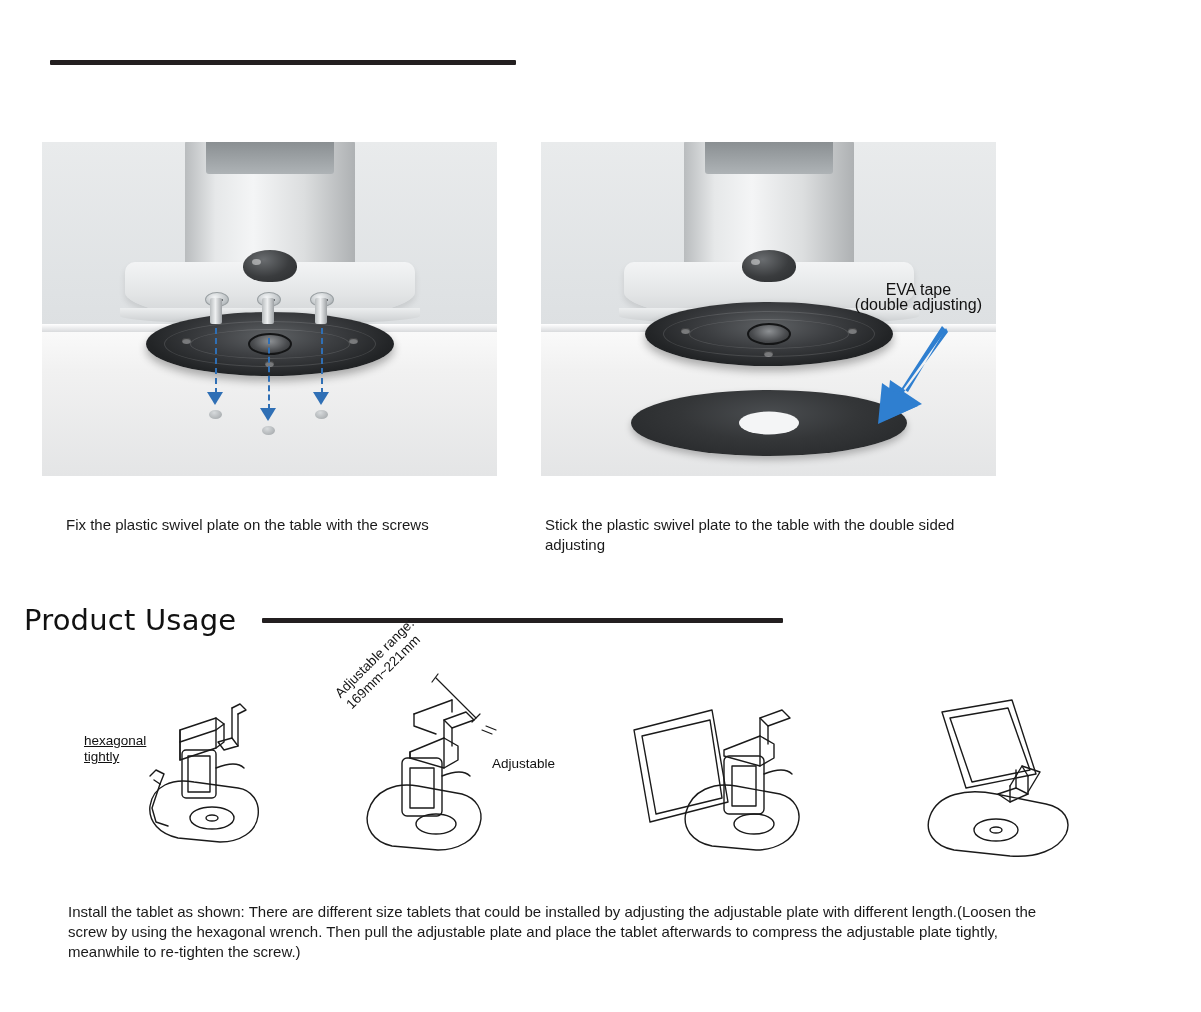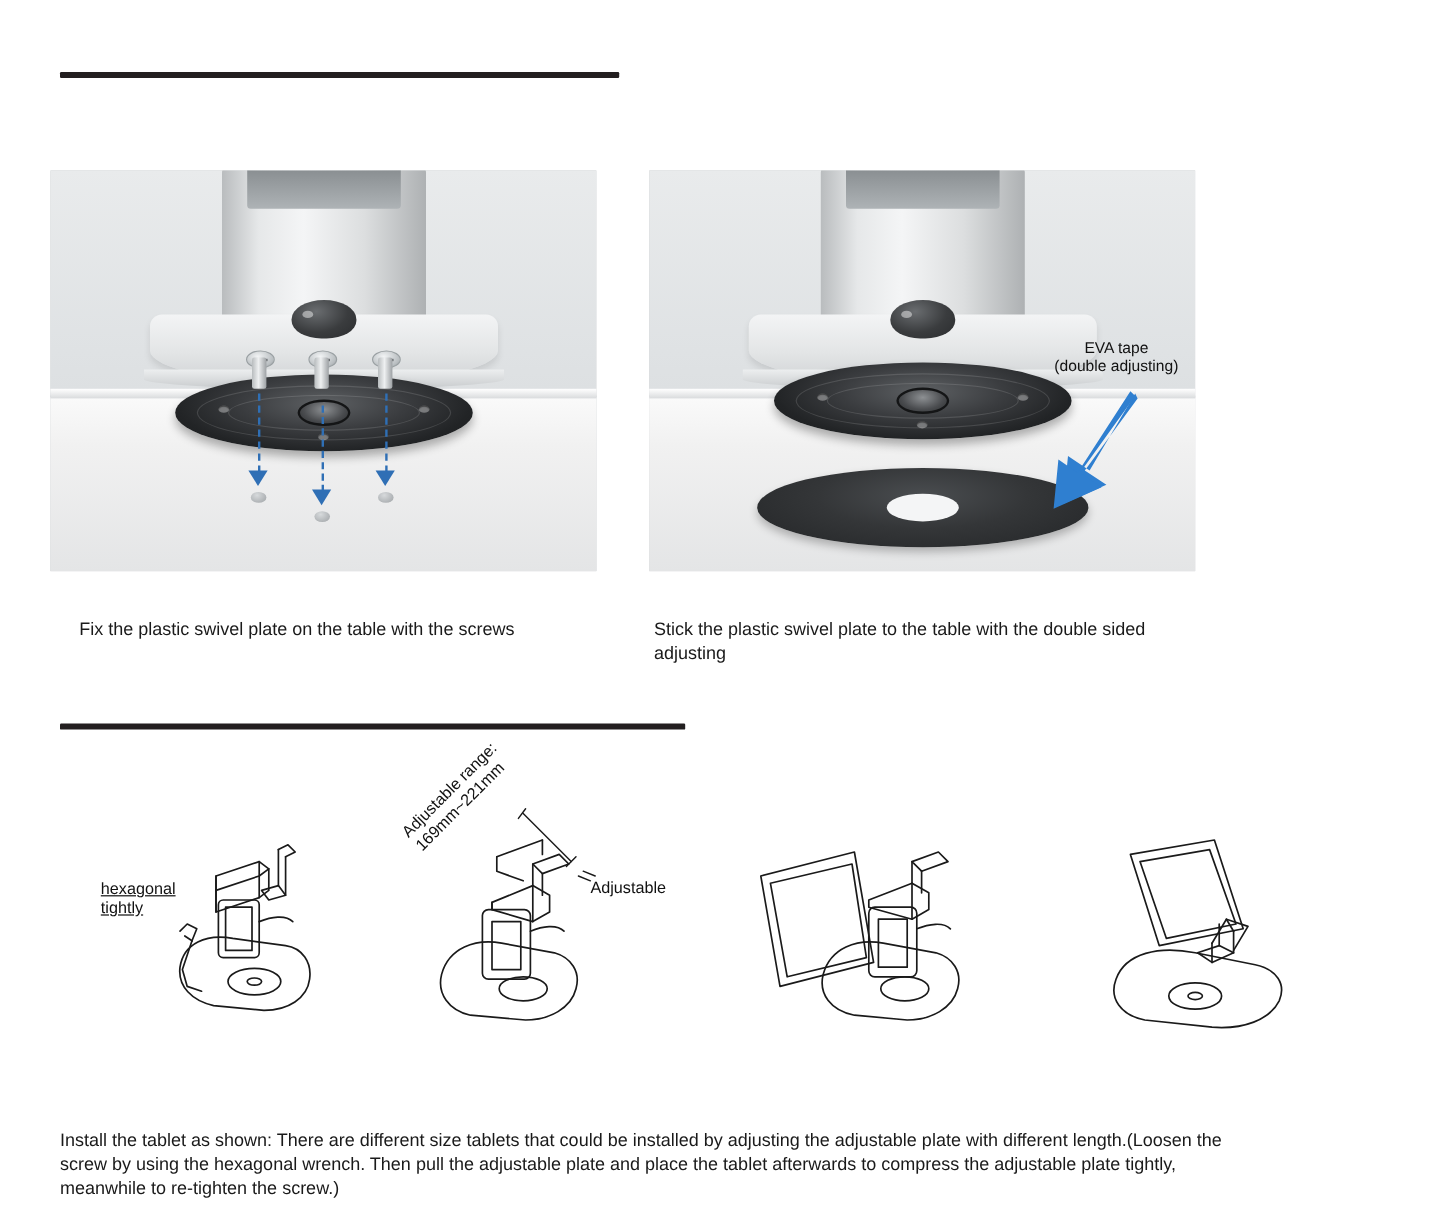--- a/index.html
+++ b/index.html
@@ -191,21 +191,21 @@
     box-shadow: 0 4px 7px rgba(0,0,0,0.25);
   }
   .eva-disc .center-hole {
     position: absolute; left: 50%; top: 50%; transform: translate(-50%,-50%);
     width: 60px; height: 23px; border-radius: 50%;
     background: #f4f5f6;
   }
   .eva-label {
     position: absolute;
     right: 14px; top: 140px;
-    font-size: 13px;
+    font-size: 16px;
     line-height: 15px;
     color: #111;
     text-align: center;
     white-space: nowrap;
   }
   .eva-arrow { position: absolute; right: 28px; top: 178px; }
 
   
   .caption {
     position: absolute;
@@ -223,35 +223,34 @@
   #sketch-3 { left: 620px; top: 690px; }
   #sketch-4 { left: 900px; top: 690px; }
 
   .sk-label {
     position: absolute;
     font-size: 13.5px;
     line-height: 16px;
     color: #111;
   }
   #label-wrench { left: 84px; top: 733px; width: 96px; text-align: left; text-decoration: underline; }
-  #label-adjustable { left: 492px; top: 732px; }
+  #label-adjustable { left: 492px; top: 756px; }
   #label-range {
     left: 332px; top: 690px;
     transform: rotate(-45deg);
     transform-origin: left top;
     white-space: nowrap;
   }
 
   #usage-text {
     position: absolute;
-    left: 50px; top: 902px; width: 1000px;
+    left: 68px; top: 902px; width: 1000px;
     font-size: 15px;
     line-height: 20px;
     color: #1a1a1a;
-    margin-top: 39px;
   }
 </style>
 </head>
 <body>
 
 <div class="section-head" id="head-mounting">
   <div class="rule"></div>
 </div>
 
 <div class="photo" id="photo-screws">
@@ -328,20 +327,21 @@
   <svg class="eva-arrow" width="100" height="110" viewBox="0 0 100 110">
     <path d="M78 8 L40 72 L22 60 L18 100 L54 84 L36 72 L80 12 Z" fill="#2f7fd0"></path>
     <path d="M74 6 L30 74 L14 63 L10 104 L50 86 L32 74 L78 10 Z" fill="#2f7fd0"></path>
   </svg>
 </div>
 
 <div class="caption" id="caption-screws">Fix the plastic swivel plate on the table with the screws</div>
 <div class="caption" id="caption-adhesive">Stick the plastic swivel plate to the table with the double sided adjusting</div>
 
 <div class="section-head" id="head-usage">
+  <div class="title">Product Usage</div>
   <div class="rule"></div>
 </div>
 
 <svg class="sketch" id="sketch-1" width="160" height="170" viewBox="0 0 160 170">
   <g fill="none" stroke="#1a1a1a" stroke-width="1.4" stroke-linejoin="round" stroke-linecap="round">
     <path d="M58 148 C40 144 28 132 30 116 C33 96 52 88 74 92 L118 98 C132 100 140 112 138 126 C136 142 120 152 100 152 Z"></path>
     <ellipse cx="92" cy="128" rx="22" ry="11"></ellipse>
     <ellipse cx="92" cy="128" rx="6" ry="3"></ellipse>
     <path d="M60 40 L96 28 L104 34 L104 52 L96 58 L60 70 Z"></path>
     <path d="M60 40 L60 70"></path>

